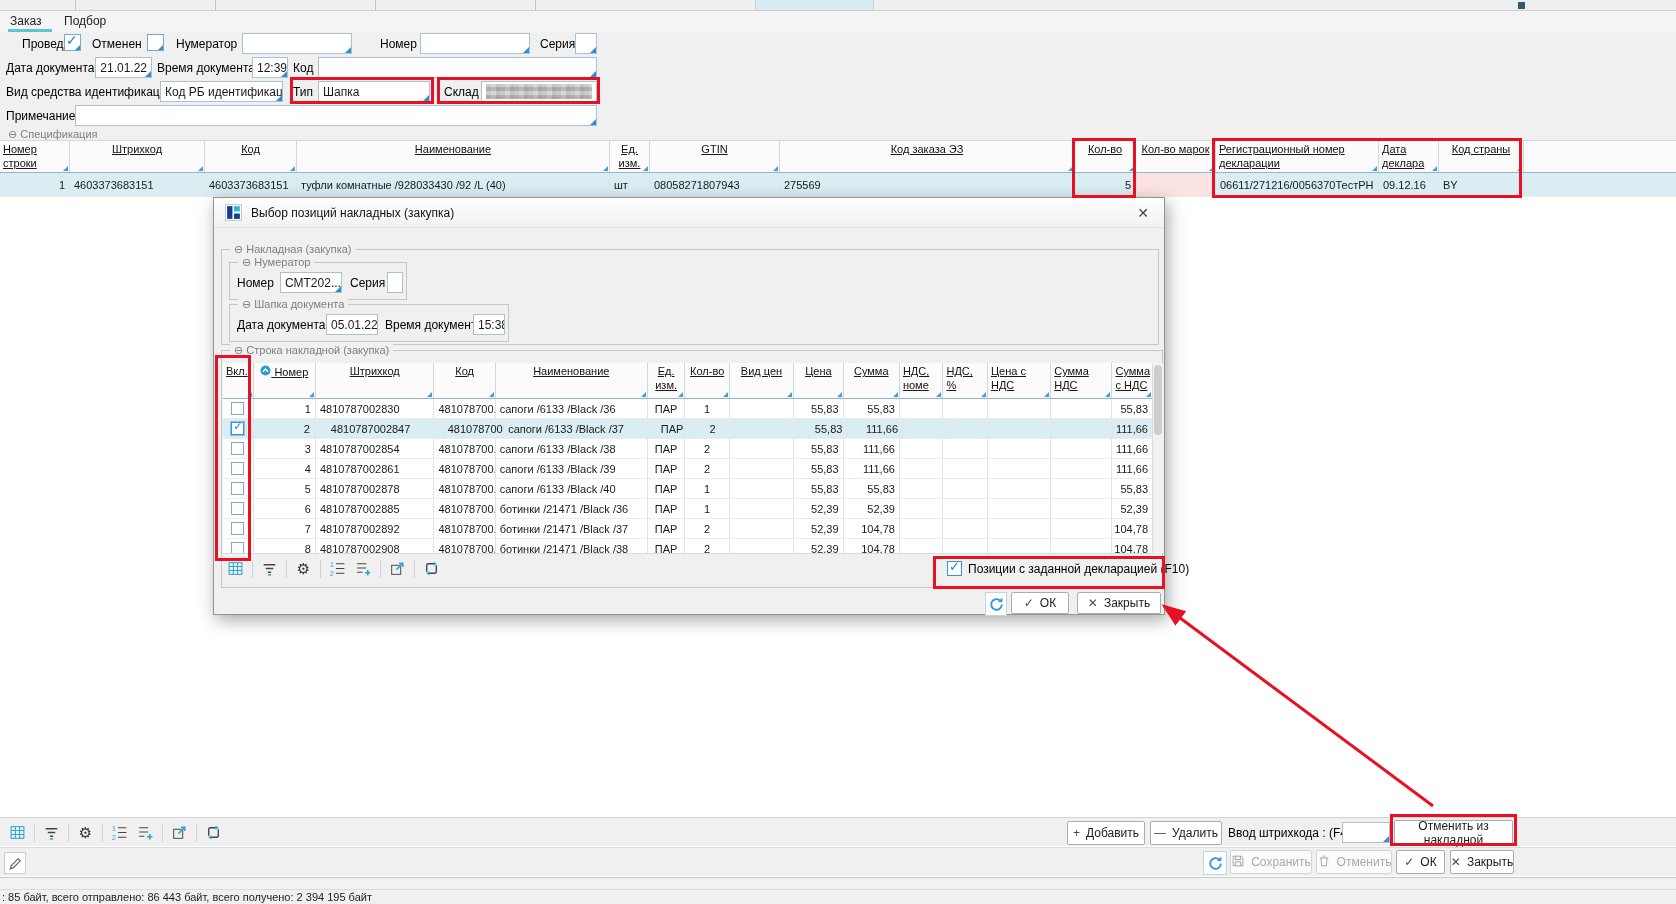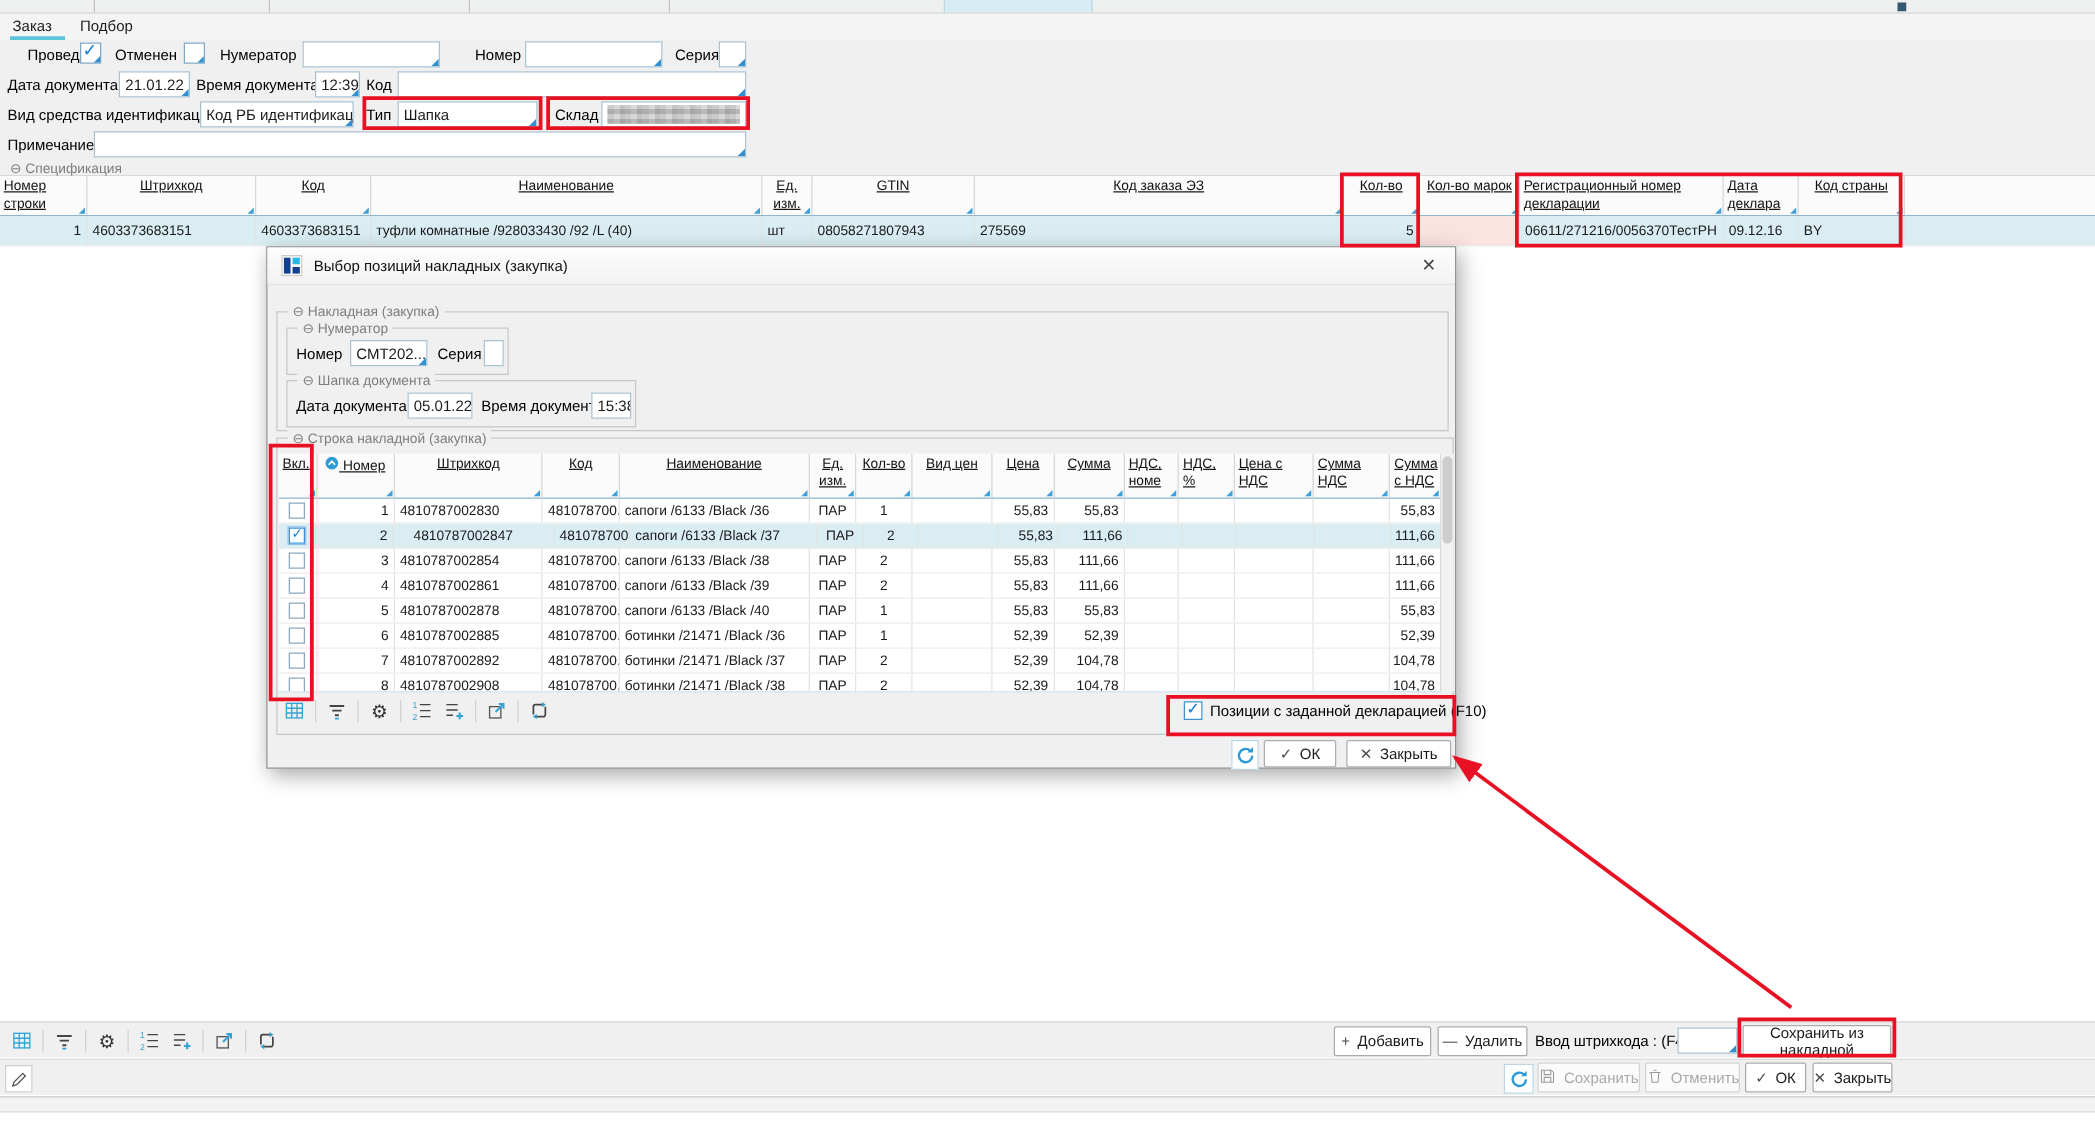--- a/index.html
+++ b/index.html
@@ -528,21 +528,21 @@
       <span class="bi">+</span>
         <span>Добавить</span>
     </button>
     <button class="btn" style="left:1150px;top:3px;width:72px;height:24px">
       <span class="bi">—</span>
         <span>Удалить</span>
     </button>
     <span class="lbl" style="left:1228px;top:8px">Ввод штрихкода : (F4)</span>
     <div class="inp tri" style="left:1342px;top:4px;width:48px"></div>
     <button class="btn" style="left:1394px;top:2px;width:119px;height:25px">
-      <span>Сохранить из накладной</span>
+      <span>Отменить из накладной</span>
     </button>
   </div>
 
   <div class="statusband" style="top:847px;height:29px;border-top:1px solid #dcdcdc">
     <span class="tbi" id="edit-ic" style="position:absolute;left:4px;top:4px;width:20px;height:20px;border:1px solid #cfcfcf;background:#fff">
         <svg viewBox="0 0 16 16">
           <path d="M3 13l1-3 6.5-6.5 2 2L6 12z" fill="none" stroke="#555"></path>
         </svg>
       </span>
     <span class="tbi" id="main-refresh" style="position:absolute;left:1203px;top:3px;width:22px;height:22px;border:1px solid #bcd6e6;background:#fff">
@@ -573,20 +573,23 @@
         <span>ОК</span>
     </button>
     <button class="btn" style="left:1450px;top:2px;width:64px;height:24px">
       <span class="bi">✕</span>
         <span>Закрыть</span>
     </button>
   </div>
 
   <div class="statusband" style="top:877px;height:13px;border-top:1px solid #c9c9c9;border-bottom:1px solid #dcdcdc;background:#f2f2f2"></div>
 
+  <div class="statusband" style="top:890px;height:14px">
+    <span style="position:absolute;left:2px;top:1px;font-size:11px;color:#222;white-space:nowrap">: 85 байт, всего отправлено: 86 443 байт, всего получено: 2 394 195 байт</span>
+  </div>
 
   <div class="redbox" style="left:290px;top:77px;width:144px;height:27px"></div>
   <div class="redbox" style="left:437px;top:77px;width:163px;height:27px"></div>
   <div class="redbox" style="left:1072px;top:138px;width:64px;height:60px"></div>
   <div class="redbox" style="left:1212px;top:138px;width:310px;height:60px"></div>
   <div class="redbox" style="left:215px;top:355px;width:36px;height:206px;z-index:65"></div>
   <div class="redbox" style="left:933px;top:556px;width:232px;height:33px;z-index:65"></div>
   <div class="redbox" style="left:1390px;top:814px;width:127px;height:32px"></div>
 
   <svg class="abs" style="left:0;top:0;width:1676px;height:904px;pointer-events:none;z-index:70">

